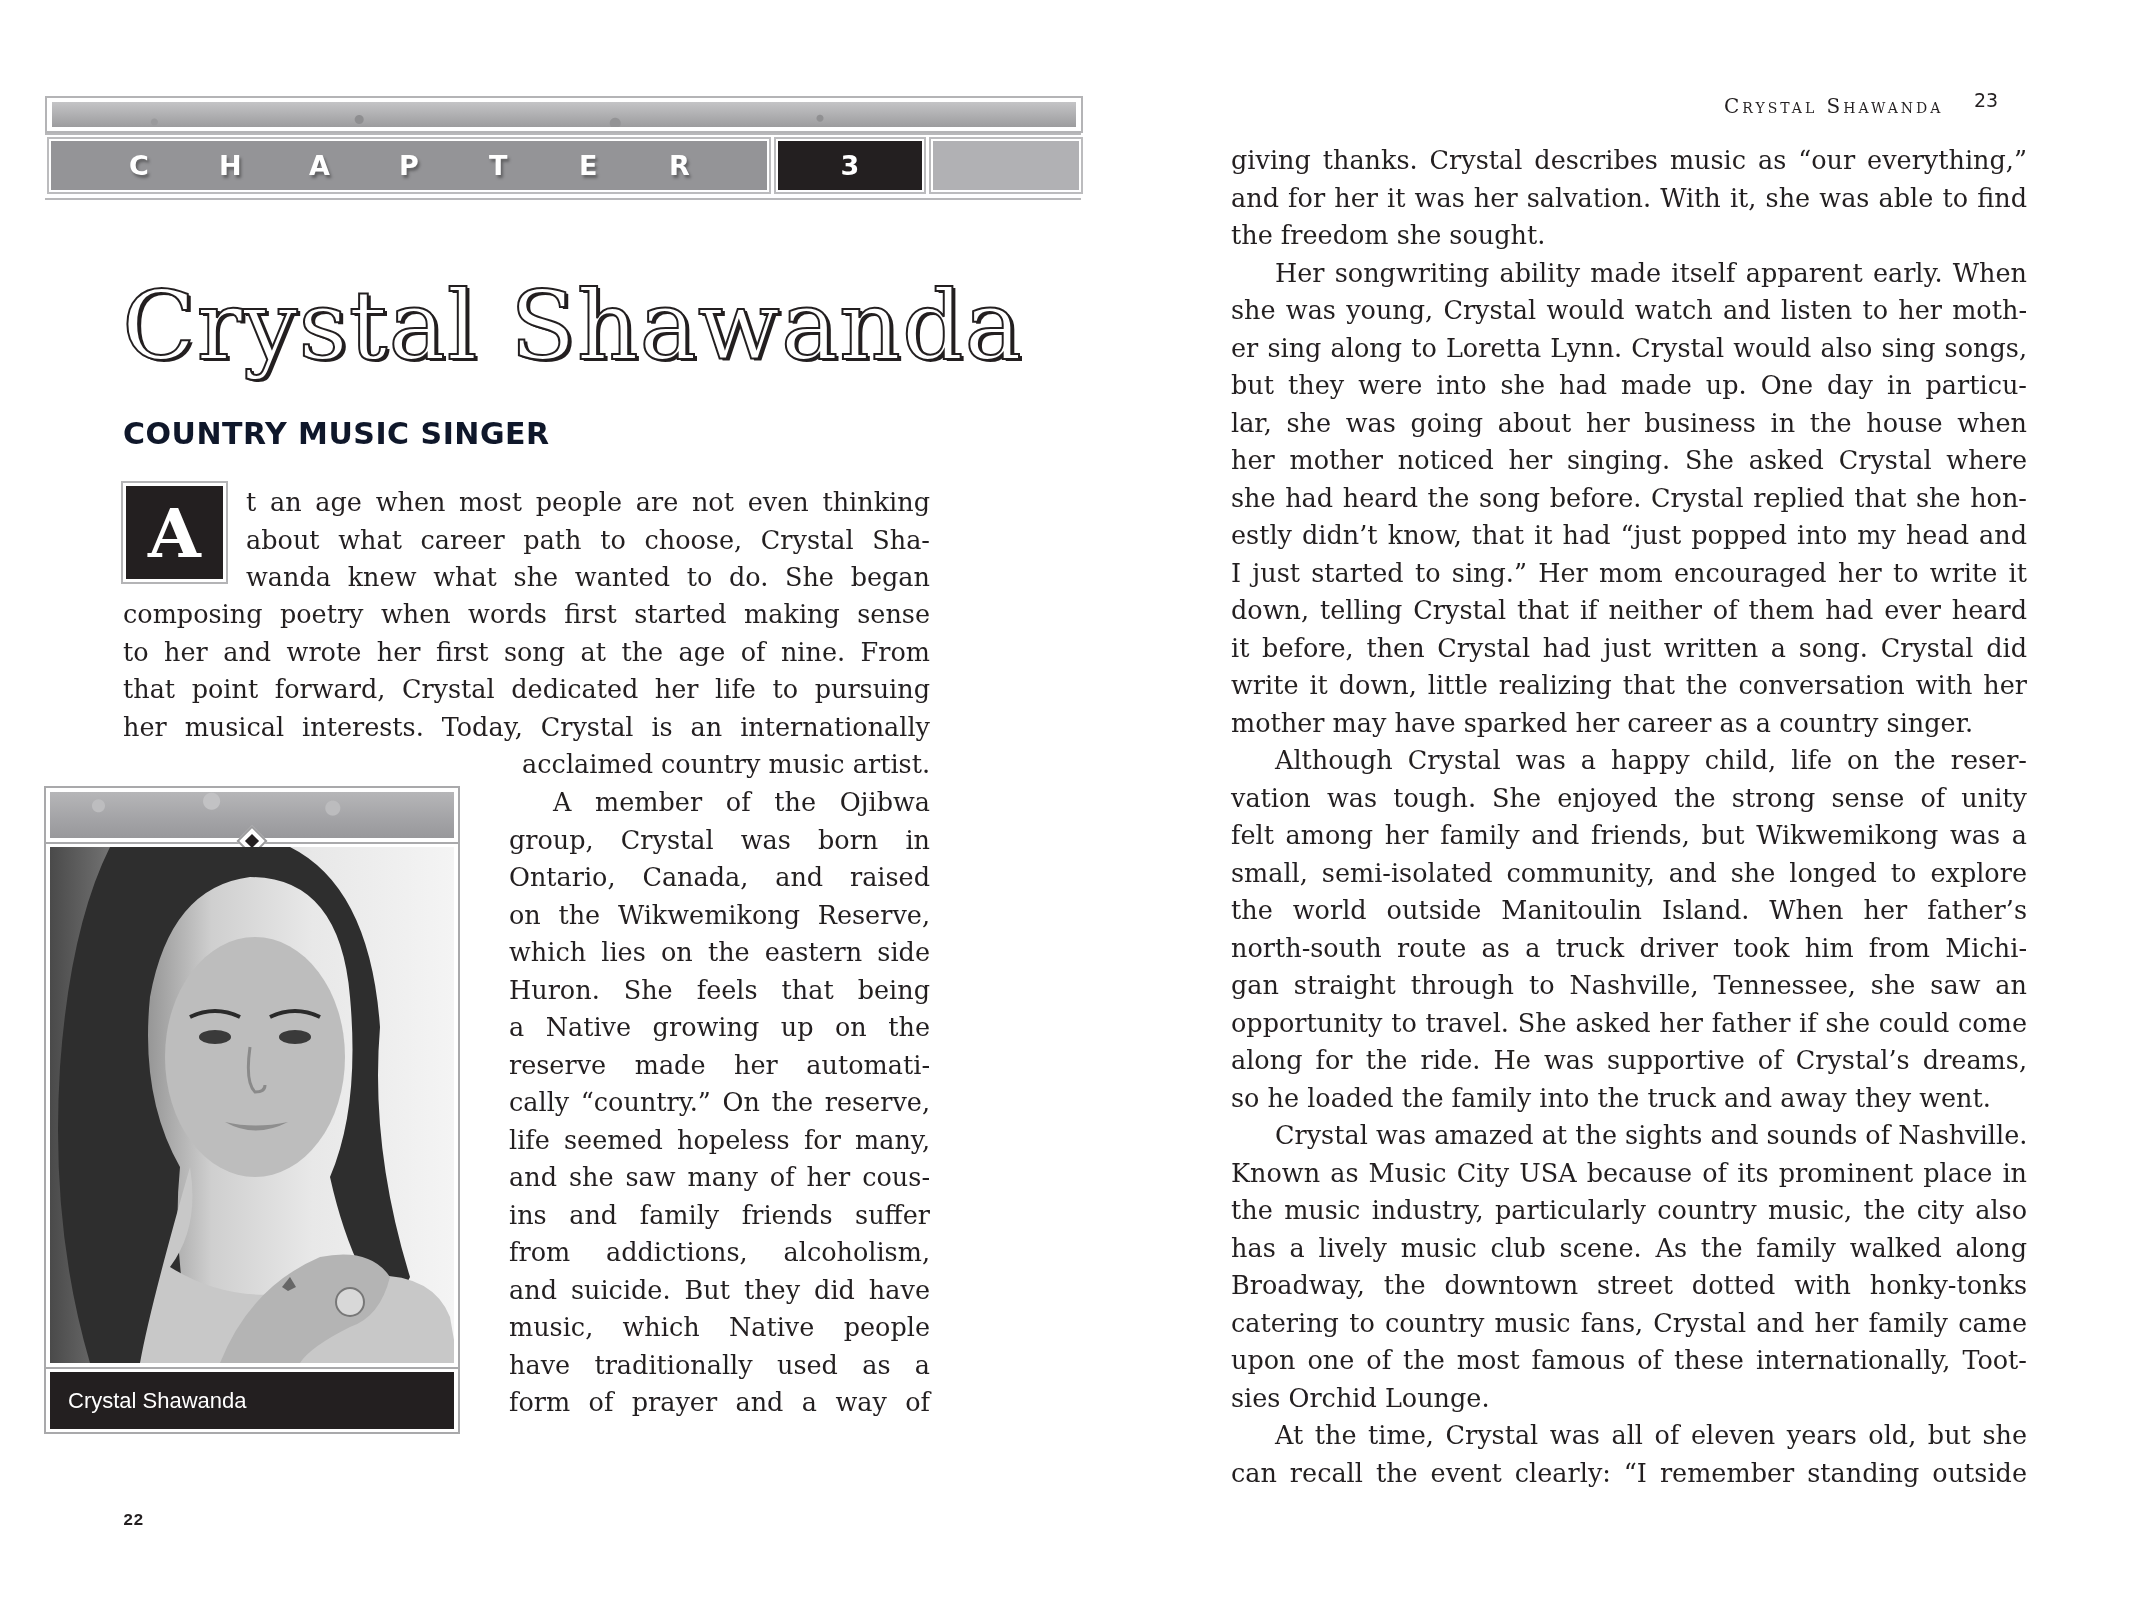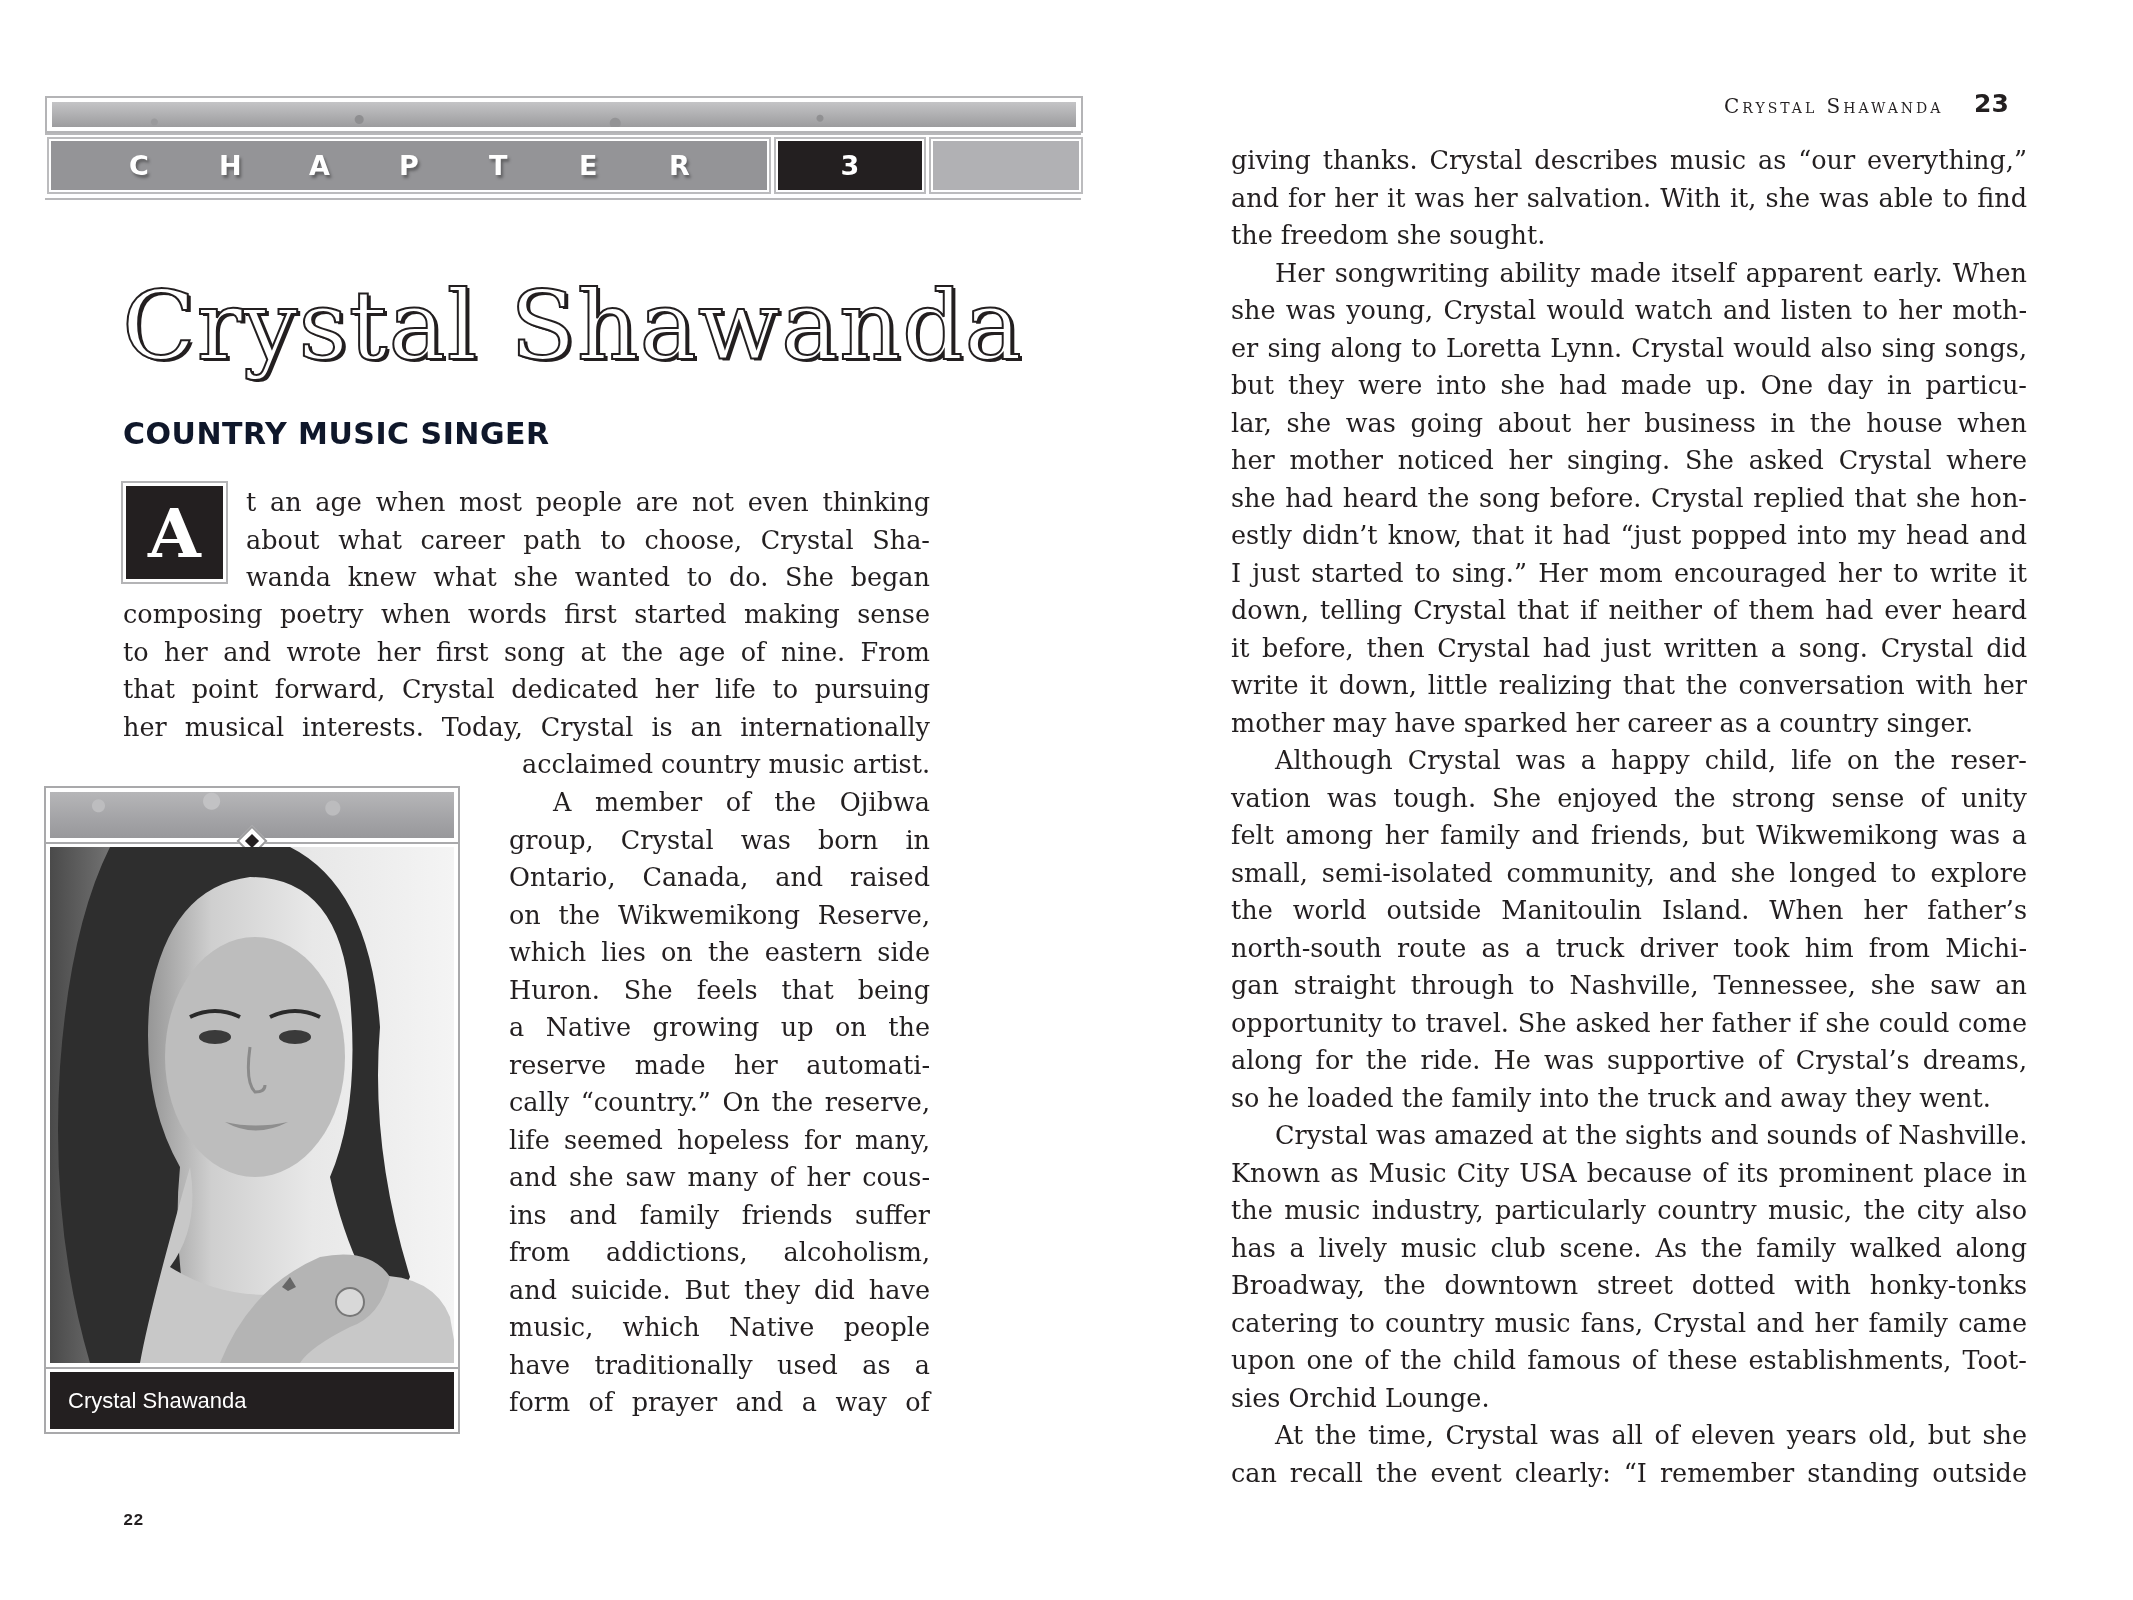--- a/index.html
+++ b/index.html
@@ -54,21 +54,21 @@
   .photo { position: absolute; left: 4px; top: 59px; right: 4px; height: 516px; overflow: hidden;
     background: linear-gradient(90deg, #4a4a4a 0%, #6a6a6a 12%, #cfcfcf 40%, #e8e8e8 65%, #f4f4f4 100%); }
   .photo svg { position: absolute; left: 0; top: 0; }
   .caption-divider { position: absolute; left: 0; right: 0; top: 579px; height: 2px; background: #a9a9ab; }
   .caption-bar { position: absolute; left: 4px; right: 4px; top: 584px; height: 57px; background: #231f20; color: #fff; font-family: "Liberation Sans", sans-serif; font-size: 22px; display: flex; align-items: center; padding-left: 18px; box-sizing: border-box; }
 
   .page-num-left { left: 123px; top: 1511px; font-family: Liberation Mono, monospace; font-weight: bold; font-size: 17px; color: #231f20; }
 
   
   .running-head { left: 1724px; top: 94px; font-family: "DejaVu Serif", serif; font-size: 20px; letter-spacing: 3px; color: #231f20; font-variant: small-caps; white-space: nowrap; }
-  .page-num-right { left: 1974px; top: 89px; font-family: "DejaVu Sans", sans-serif; font-weight: bold; font-size: 25px; color: #231f20; }
+  .page-num-right { left: 1974px; top: 89px; font-family: "DejaVu Sans", sans-serif; font-weight: normal; font-size: 19px; color: #231f20; }
   .right-block { left: 1231px; top: 142px; width: 796px; }
 </style>
 </head>
 <body>
 
 <div class="abs banner">
   <div class="banner-frame">
     <div class="banner-texture"></div>
   </div>
   <div class="banner-row">
@@ -190,17 +190,17 @@
     <span class="line">gan straight through to Nashville, Tennessee, she saw an</span>
     <span class="line">opportunity to travel. She asked her father if she could come</span>
     <span class="line">along for the ride. He was supportive of Crystal’s dreams,</span>
     <span class="line last">so he loaded the family into the truck and away they went.</span>
     <span class="line indent">Crystal was amazed at the sights and sounds of Nashville.</span>
     <span class="line">Known as Music City USA because of its prominent place in</span>
     <span class="line">the music industry, particularly country music, the city also</span>
     <span class="line">has a lively music club scene. As the family walked along</span>
     <span class="line">Broadway, the downtown street dotted with honky-tonks</span>
     <span class="line">catering to country music fans, Crystal and her family came</span>
-    <span class="line">upon one of the child famous of these establishments, Toot-</span>
+    <span class="line">upon one of the most famous of these internationally, Toot-</span>
     <span class="line last">sies Orchid Lounge.</span>
     <span class="line indent">At the time, Crystal was all of eleven years old, but she</span>
     <span class="line">can recall the event clearly: “I remember standing outside</span>
   </div>
 
 </body></html>

